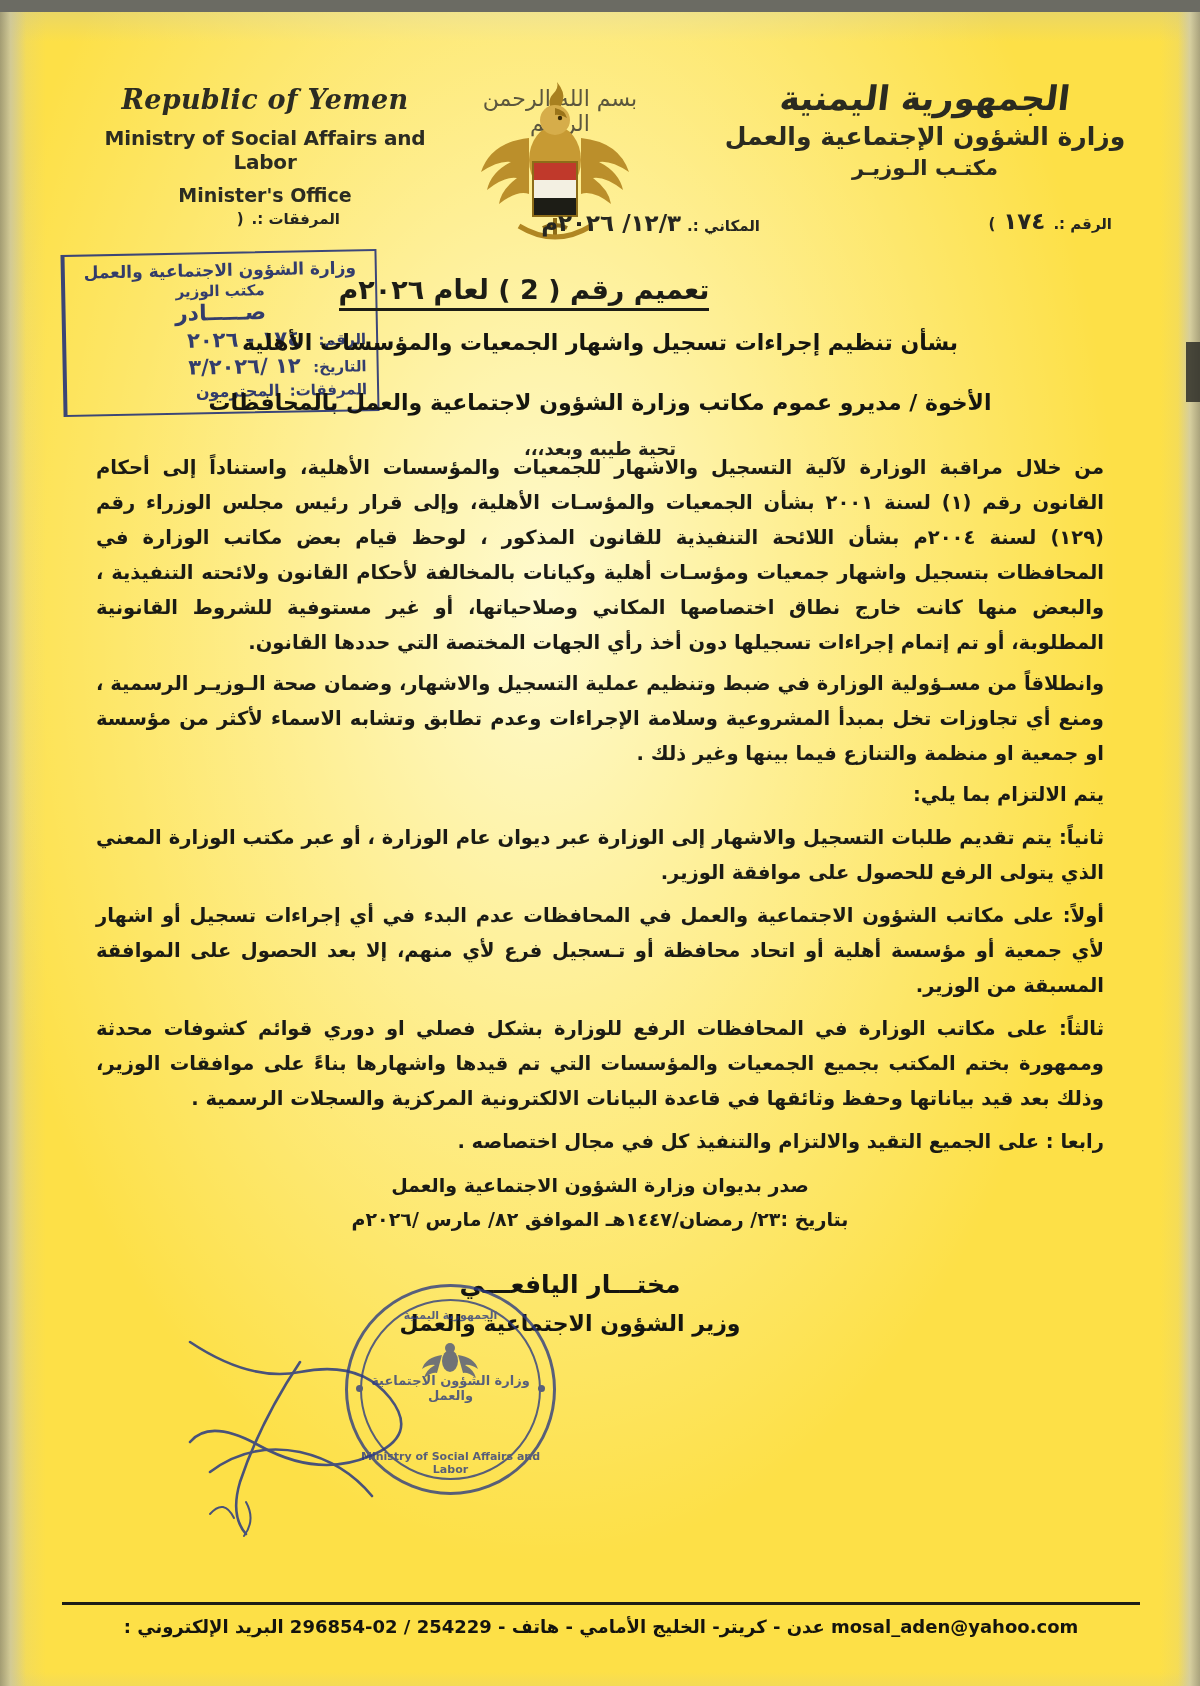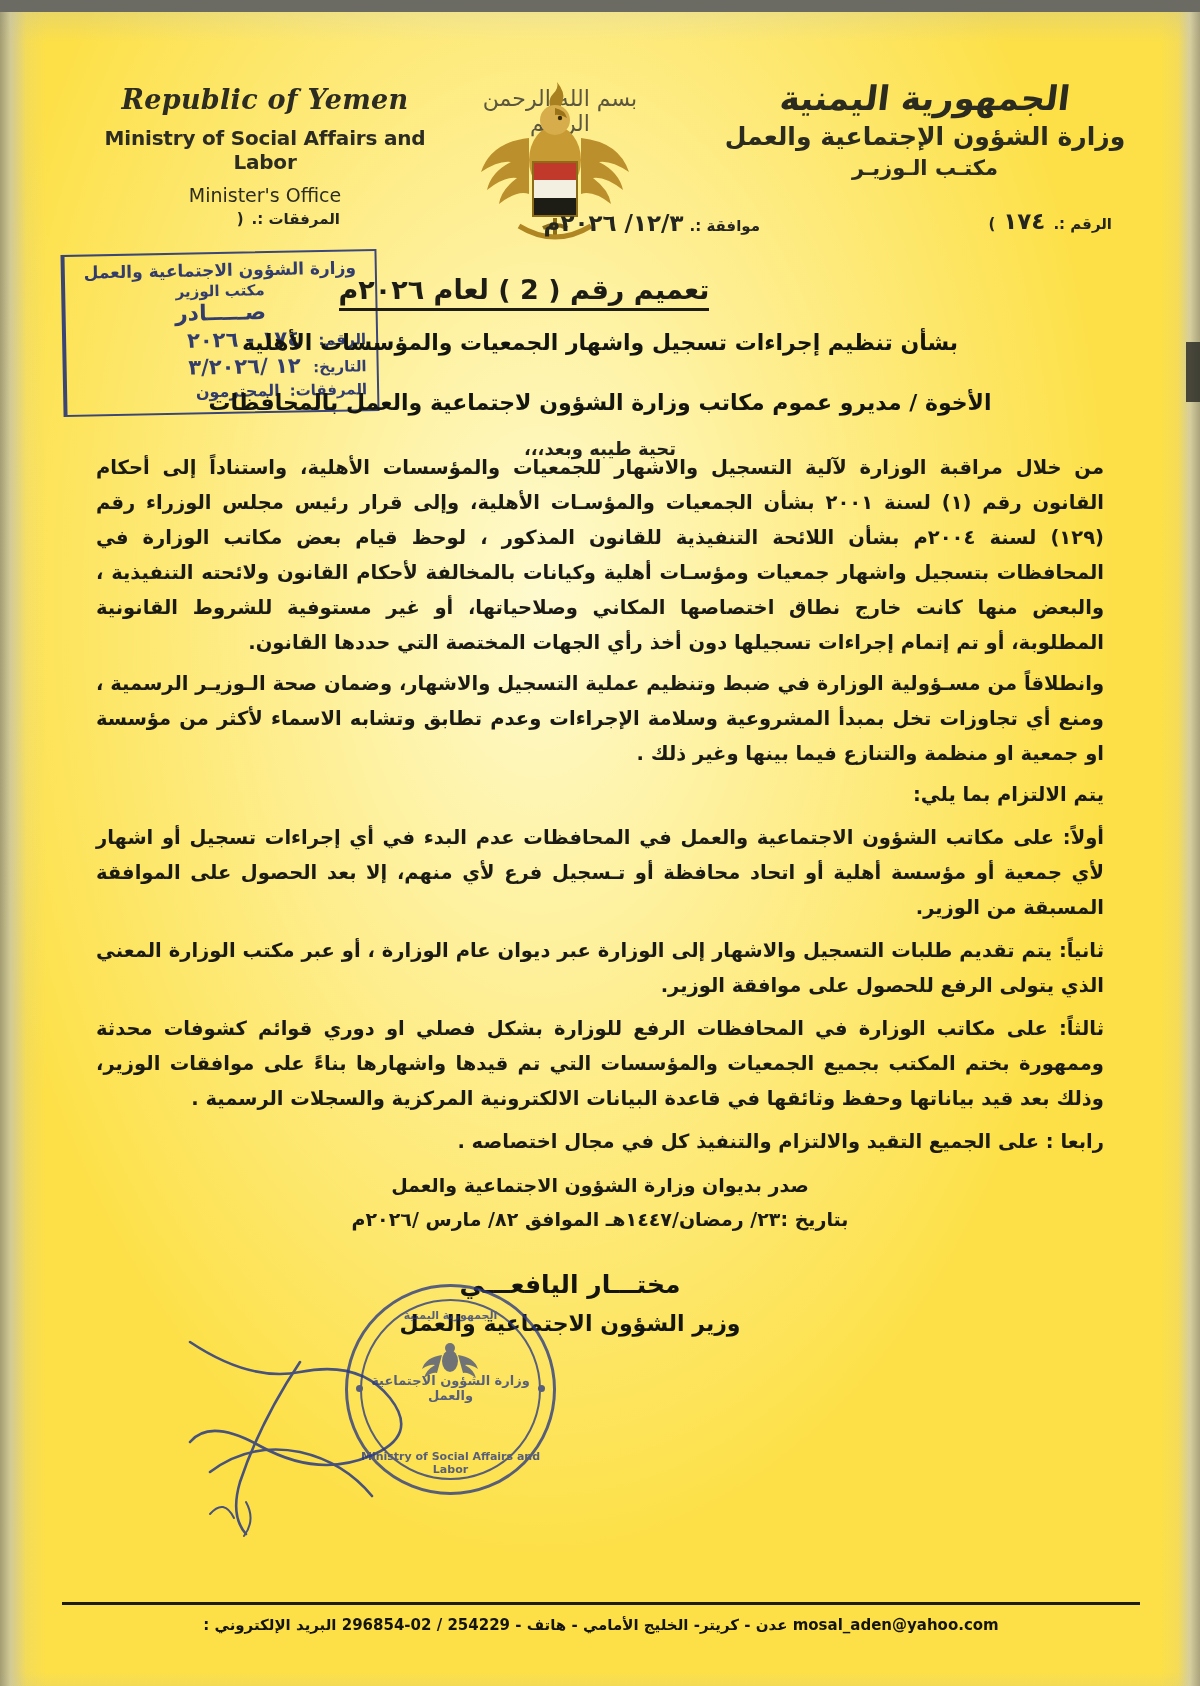--- a/index.html
+++ b/index.html
@@ -39,21 +39,21 @@
     position:absolute;right:0;top:330px;width:14px;height:60px;background:#2e2e28;opacity:.85;
   }
 
   
   .hdr{position:absolute;top:56px;left:0;width:1200px;height:180px;}
   .hdr-en{
     position:absolute;left:70px;top:16px;width:390px;text-align:center;color:#2c2c22;
   }
   .hdr-en .l1{font-family:"DejaVu Serif","Liberation Serif",serif;font-style:italic;font-size:27px;font-weight:700;letter-spacing:.3px;}
   .hdr-en .l2{font-size:20px;font-weight:700;margin-top:11px;letter-spacing:-.2px;}
-  .hdr-en .l3{font-size:19px;font-weight:400;margin-top:10px;}
+  .hdr-en .l3{font-size:19px;font-weight:700;margin-top:10px;}
 
   .hdr-ar{
     position:absolute;right:60px;top:10px;width:430px;text-align:center;color:#2b2b20;direction:rtl;
   }
   .hdr-ar .a1{font-size:34px;font-weight:700;font-family:"DejaVu Sans",sans-serif;transform:skewX(-7deg);letter-spacing:1px;}
   .hdr-ar .a2{font-size:25px;font-weight:600;margin-top:4px;}
   .hdr-ar .a3{font-size:21px;font-weight:700;margin-top:5px;letter-spacing:3px;}
 
   
   .emblem{position:absolute;left:455px;top:0px;width:200px;height:200px;}
@@ -146,21 +146,21 @@
 
   
   .scribble{position:absolute;left:150px;top:1290px;width:330px;height:250px;opacity:.85;}
 
   
   .footer-rule{
     position:absolute;left:62px;top:1590px;width:1078px;height:3px;background:#1d1d16;
   }
   .footer{
     position:absolute;left:62px;top:1604px;width:1078px;text-align:center;direction:rtl;
-    font-size:15px;font-weight:700;color:#14140e;
+    font-size:18px;font-weight:700;color:#14140e;
   }
   .footer .mail{direction:ltr;display:inline-block;}
 </style>
 </head>
 <body>
 
 <div class="page">
   <div class="paper-tint"></div>
   <div class="edge-left"></div>
   <div class="edge-right"></div>
@@ -206,21 +206,21 @@
     </svg>
   </div>
 
   <div class="numrow">
     <div class="f-num">
       <span class="lbl">الرقم :.</span>
       <span class="val">١٧٤</span>
       <span class="lbl">)</span>
     </div>
     <div class="f-date">
-      <span class="lbl">موافقة :.</span>
+      <span class="lbl">المكاني :.</span>
       <span class="val">١٢/٣/ ٢٠٢٦م</span>
     </div>
     <div class="f-att">
       <span class="lbl">المرفقات :.</span>
       <span class="lbl">(</span>
     </div>
   </div>
 
   <div class="stampbox">
     <div class="sb1">وزارة الشؤون الاجتماعية والعمل</div>
@@ -246,22 +246,22 @@
     <span>تعميم رقم ( 2 ) لعام ٢٠٢٦م</span>
   </div>
   <div class="subject">بشأن تنظيم إجراءات تسجيل واشهار الجمعيات والمؤسسات الأهلية</div>
   <div class="addressee">الأخوة / مديرو عموم مكاتب وزارة الشؤون لاجتماعية والعمل  بالمحافظات</div>
   <div class="greeting">تحية طيبه وبعد،،،</div>
 
   <div class="body">
     <p>من خلال مراقبة الوزارة لآلية التسجيل والاشهار للجمعيات والمؤسسات الأهلية، واستناداً إلى أحكام القانون رقم (١) لسنة ٢٠٠١ بشأن الجمعيات والمؤسـات الأهلية، وإلى قرار رئيس مجلس الوزراء رقم (١٢٩) لسنة ٢٠٠٤م بشأن اللائحة التنفيذية للقانون المذكور ، لوحظ قيام بعض مكاتب الوزارة في المحافظات بتسجيل واشهار جمعيات ومؤسـات أهلية وكيانات بالمخالفة لأحكام القانون ولائحته التنفيذية ، والبعض منها كانت خارج نطاق اختصاصها المكاني وصلاحياتها، أو غير مستوفية للشروط القانونية المطلوبة، أو تم إتمام إجراءات تسجيلها دون أخذ رأي الجهات المختصة التي حددها القانون.</p>
     <p>وانطلاقاً من مسـؤولية الوزارة في ضبط وتنظيم عملية التسجيل والاشهار، وضمان صحة الـوزيـر الرسمية ، ومنع أي تجاوزات تخل بمبدأ المشروعية وسلامة الإجراءات وعدم تطابق وتشابه الاسماء لأكثر من مؤسسة او جمعية او منظمة والتنازع فيما بينها وغير ذلك  .</p>
     <p>يتم الالتزام بما يلي:</p>
+    <p class="clause">ثانياً: يتم تقديم طلبات التسجيل والاشهار إلى الوزارة عبر ديوان عام الوزارة ، أو عبر مكتب الوزارة المعني الذي يتولى الرفع للحصول على موافقة الوزير.</p>
     <p class="clause">أولاً: على مكاتب الشؤون الاجتماعية والعمل في المحافظات عدم البدء في أي إجراءات تسجيل أو اشهار لأي جمعية أو مؤسسة أهلية أو اتحاد محافظة أو تـسجيل فرع لأي منهم، إلا بعد الحصول على الموافقة المسبقة من الوزير.</p>
-    <p class="clause">ثانياً: يتم تقديم طلبات التسجيل والاشهار إلى الوزارة عبر ديوان عام الوزارة ، أو عبر مكتب الوزارة المعني الذي يتولى الرفع للحصول على موافقة الوزير.</p>
     <p class="clause">ثالثاً: على مكاتب الوزارة في المحافظات الرفع للوزارة بشكل فصلي او دوري قوائم كشوفات محدثة وممهورة بختم المكتب بجميع الجمعيات والمؤسسات التي تم قيدها واشهارها بناءً على موافقات الوزير، وذلك بعد قيد بياناتها وحفظ وثائقها في قاعدة البيانات الالكترونية المركزية والسجلات الرسمية .</p>
     <p class="clause">رابعا : على الجميع التقيد والالتزام والتنفيذ كل في مجال اختصاصه .</p>
   </div>
 
   <div class="closing">
     <div>صدر بديوان وزارة الشؤون الاجتماعية والعمل</div>
     <div>بتاريخ :٢٣/ رمضان/١٤٤٧هـ الموافق ٨٢/ مارس /٢٠٢٦م</div>
   </div>
 
   <div class="sig">

